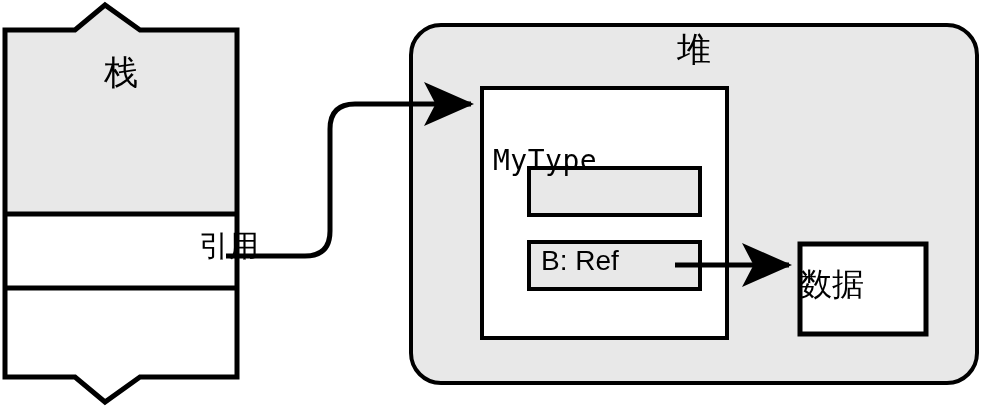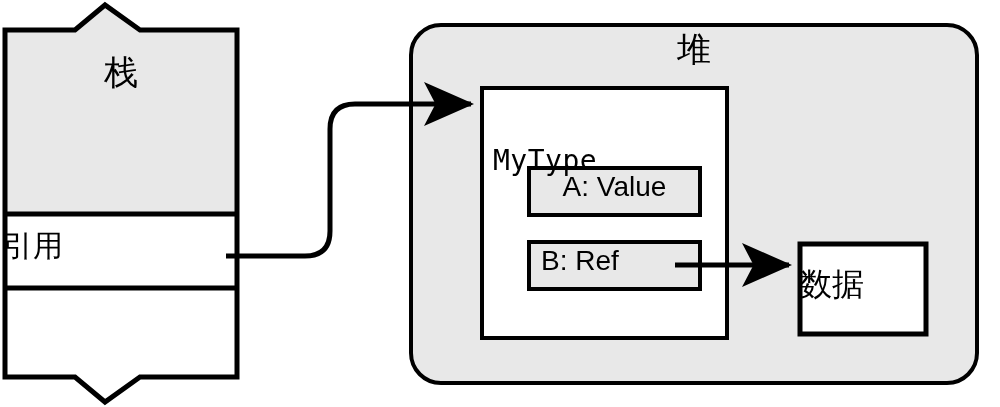--- a/index.html
+++ b/index.html
@@ -41,21 +41,21 @@
     font-family: "Liberation Sans", "DejaVu Sans", sans-serif;
   }
   
   #stack-label {
     left: 3px;  top: 55px;  width: 236px;
     text-align: center;
     font-size: 34px;
   }
   #ref-slot-label {
     left: 3px;  top: 231px; width: 256px;
-    text-align: left;
+    text-align: right;
     font-size: 30px;
   }
   #heap-label {
     left: 411px; top: 32px; width: 566px;
     text-align: center;
     font-size: 34px;
   }
   #mytype-label {
     left: 493px; top: 101px;
     font-size: 28px;
@@ -129,19 +129,18 @@
   </svg>
 
   <div class="lbl cjk" id="stack-label">栈</div>
 
   <div class="lbl cjk" id="ref-slot-label">引用</div>
 
   <div class="lbl cjk" id="heap-label">堆</div>
 
   <div class="lbl mono" id="mytype-label">MyType</div>
 
-  <div class="lbl sans" id="field-a-label">A:  Value</div>
 
   <div class="lbl sans" id="field-b-label">B:  Ref</div>
 
   <div class="lbl cjk" id="data-label">数据</div>
 
 </div>
 
 </body></html>

